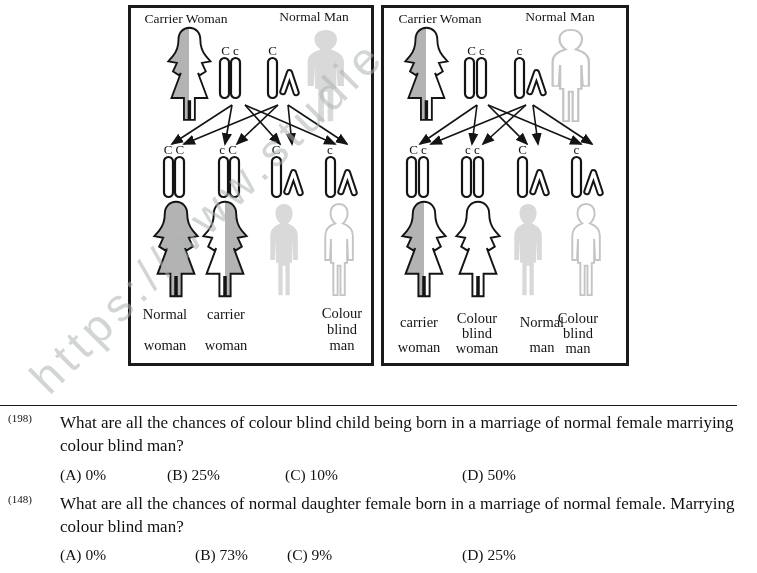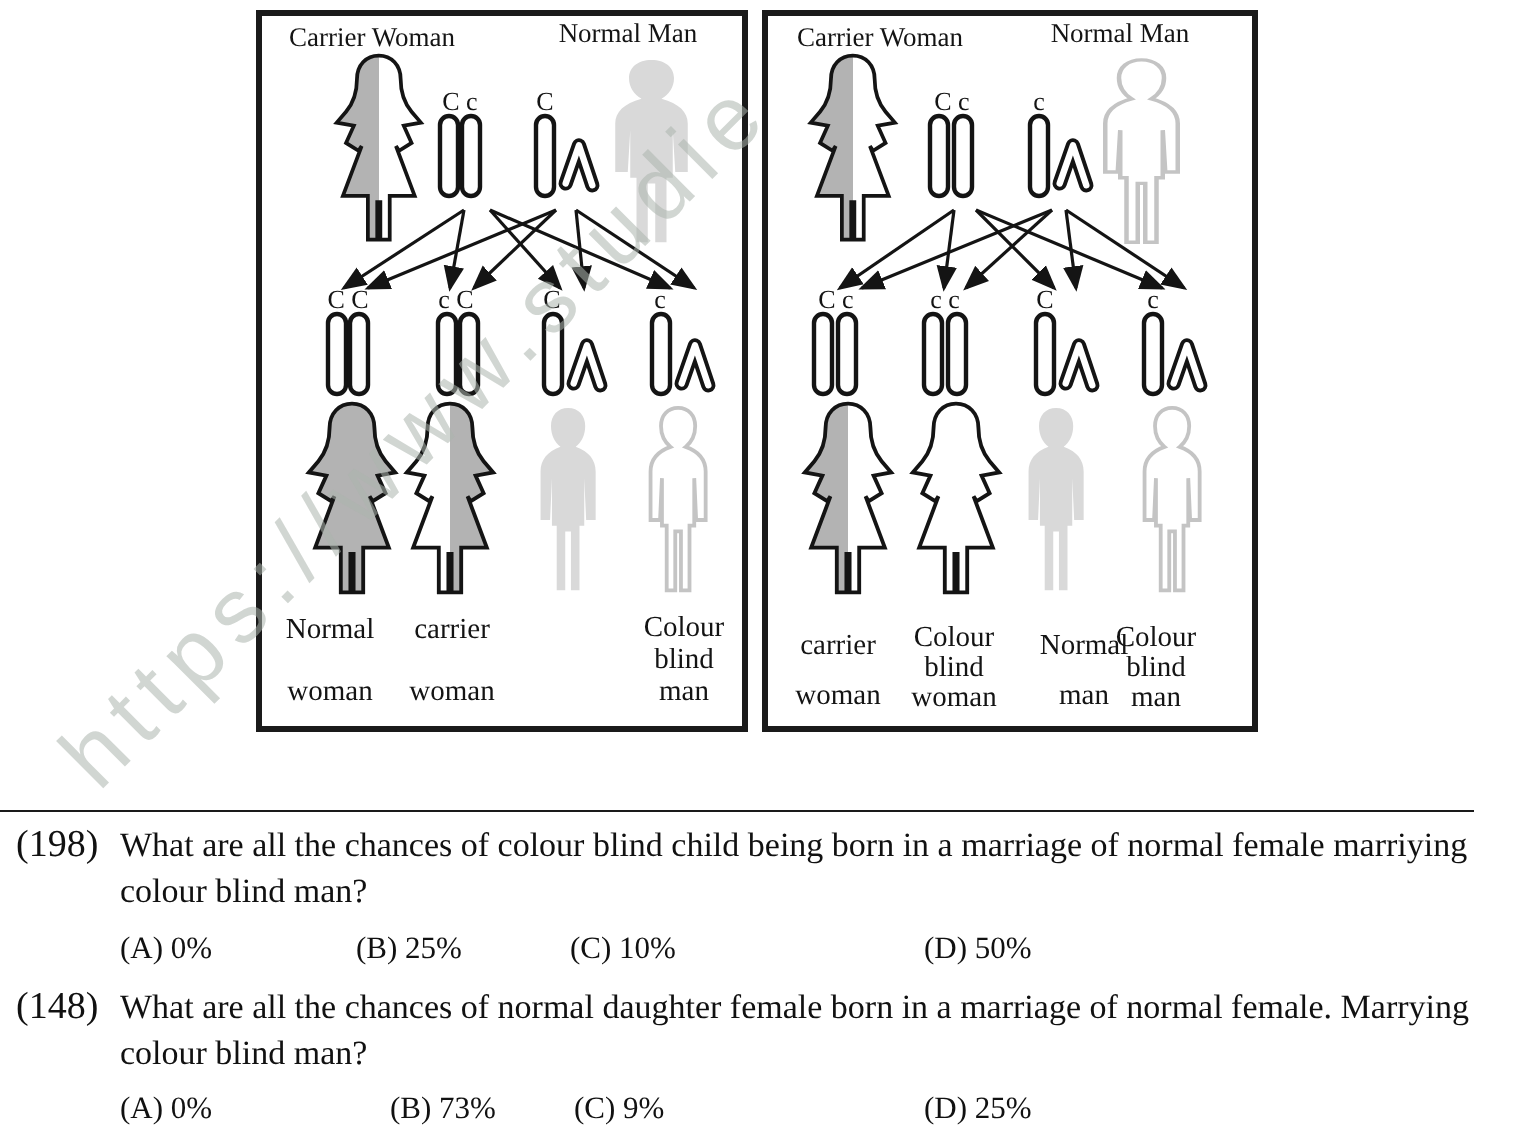--- a/index.html
+++ b/index.html
@@ -9,21 +9,21 @@
   #panel1{left:128px;top:5px;}
   #panel2{left:381px;top:5px;}
   svg text{fill:#141414;font-family:"Liberation Serif",serif;}
   .t-hdr{font-size:13.5px;}
   .t-geno{font-size:13px;}
   .t-lbl{font-size:14.5px;}
   .caption{position:absolute;top:384px;left:0;width:757px;text-align:center;
            font-weight:bold;font-size:15.5px;}
   .rule{position:absolute;top:405px;left:0;width:757px;height:0;
         border-top:1.6px solid #1a1a1a;}
-  .q-num{position:absolute;left:8px;font-size:19px;}
+  .q-num{position:absolute;left:8px;font-size:11px;}
   .q-text{position:absolute;left:60px;width:697px;font-size:17px;line-height:22.5px;}
   .opt{position:absolute;font-size:15.5px;text-align:center;}
   .watermark{position:absolute;left:38px;top:358px;width:600px;
              transform:rotate(-45deg);transform-origin:0 50%;
              font-family:"Liberation Sans",sans-serif;
              font-size:46px;letter-spacing:6px;font-weight:500;
              pointer-events:none;z-index:50;}
 </style>
 </head>
 <body>
@@ -169,21 +169,21 @@
     <text class="t-lbl" x="197" y="333" text-anchor="middle">blind</text>
     <text class="t-lbl" x="197" y="348" text-anchor="middle">man</text>
   </svg>
 
   <div class="rule"></div>
 
   <div>
     <div class="q-num" style="top:412px">(198)</div>
     <div class="q-text" style="top:412px">What are all the chances of colour blind child being born in a marriage of normal female marriying a colour blind man?</div>
     <span class="opt" style="top:466px;left:60px">(A) 0%</span>
-    <span class="opt" style="top:466px;left:178px">(B) 25%</span>
+    <span class="opt" style="top:466px;left:167px">(B) 25%</span>
     <span class="opt" style="top:466px;left:285px">(C) 10%</span>
     <span class="opt" style="top:466px;left:462px">(D) 50%</span>
   </div>
 
   <div>
     <div class="q-num" style="top:493px">(148)</div>
     <div class="q-text" style="top:493px">What are all the chances of normal daughter female born in a marriage of normal female. Marrying a colour blind man?</div>
     <span class="opt" style="top:546px;left:60px">(A) 0%</span>
     <span class="opt" style="top:546px;left:195px">(B) 73%</span>
     <span class="opt" style="top:546px;left:287px">(C) 9%</span>

